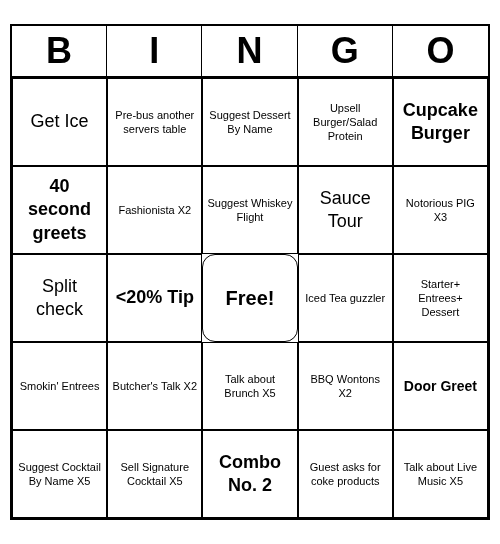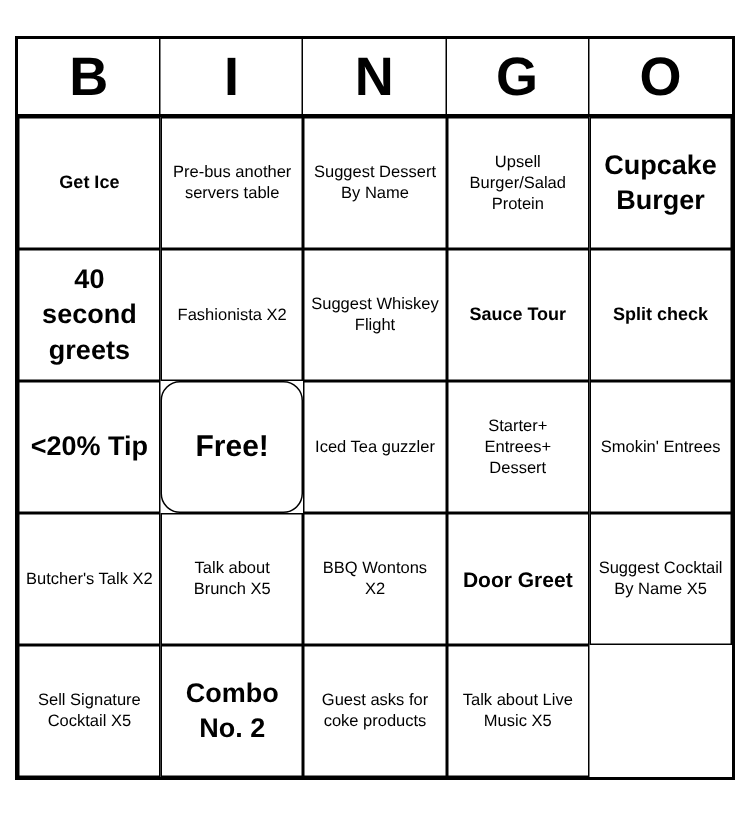--- a/index.html
+++ b/index.html
@@ -42,22 +42,22 @@
       display: flex;
       align-items: center;
       justify-content: center;
       text-align: center;
       padding: 4px;
       height: 88px;
       font-size: 11px;
       line-height: 1.3;
     }
     .bingo-cell.large-text {
-      font-size: 12px;
-      font-weight: bold;
+      font-size: 18px;
+      font-weight: normal;
       text-align: center;
     }
     .bingo-cell.free {
       font-size: 20px;
       font-weight: bold;
       border-radius: 13px;
     }
     .bingo-cell.xl-text {
       font-size: 18px;
       font-weight: bold;
@@ -81,20 +81,21 @@
   <div class="bingo-grid">
   <div class="bingo-cell large-text">Get Ice</div>
       <div class="bingo-cell">Pre-bus another servers table</div>
       <div class="bingo-cell">Suggest Dessert By Name</div>
       <div class="bingo-cell">Upsell Burger/Salad Protein</div>
       <div class="bingo-cell xl-text">Cupcake Burger</div>
       <div class="bingo-cell xl-text">40 second greets</div>
       <div class="bingo-cell">Fashionista X2</div>
       <div class="bingo-cell">Suggest Whiskey Flight</div>
       <div class="bingo-cell large-text">Sauce Tour</div>
+      <div class="bingo-cell">Notorious PIG X3</div>
       <div class="bingo-cell large-text">Split check</div>
       <div class="bingo-cell xl-text">&lt;20% Tip</div>
       <div class="bingo-cell free">Free!</div>
       <div class="bingo-cell">Iced Tea guzzler</div>
       <div class="bingo-cell">Starter+ Entrees+ Dessert</div>
       <div class="bingo-cell">Smokin' Entrees</div>
       <div class="bingo-cell">Butcher's Talk X2</div>
       <div class="bingo-cell">Talk about Brunch X5</div>
       <div class="bingo-cell">BBQ Wontons X2</div>
       <div class="bingo-cell xxl-text">Door Greet</div>

